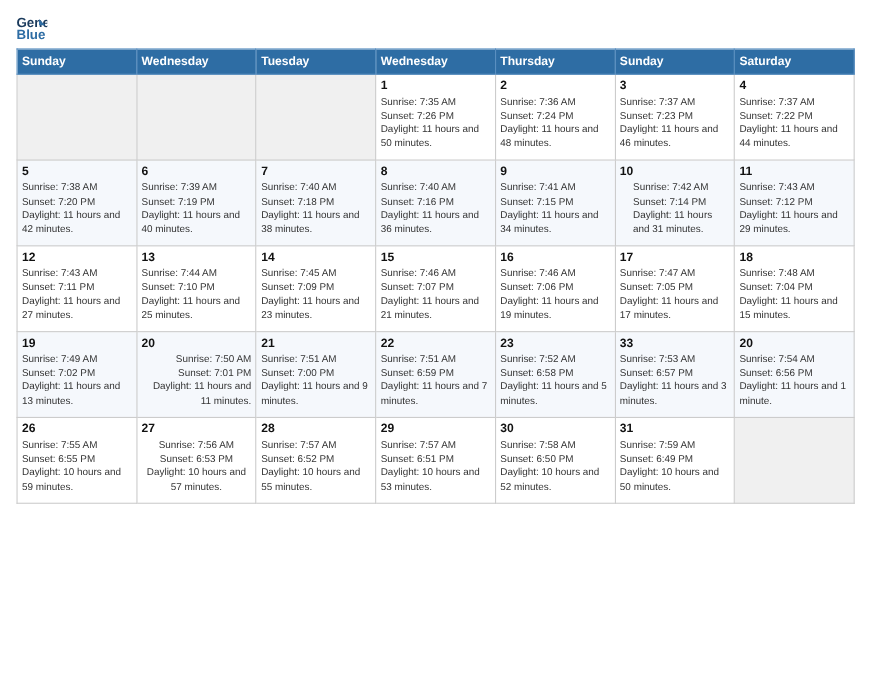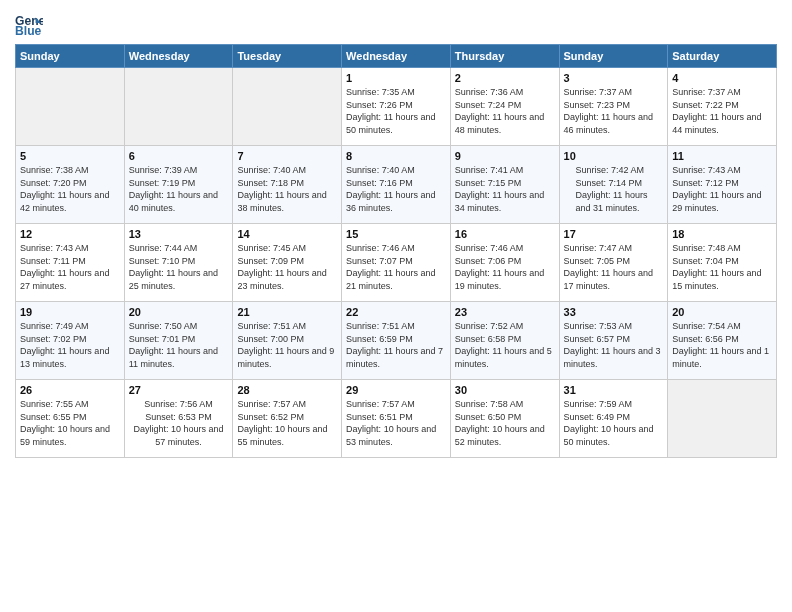--- a/index.html
+++ b/index.html
@@ -242,21 +242,21 @@
         </tr>
         <tr>
           <td>
             <div class="day-num">19</div>
             <div class="day-info" style="white-space: pre-line;">Sunrise: 7:49 AM
 Sunset: 7:02 PM
 Daylight: 11 hours and 13 minutes.</div>
           </td>
           <td>
             <div class="day-num">20</div>
-            <div class="day-info" style="white-space: pre-line;">Sunrise: 7:50 AM
+            <div class="day-info" style="white-space: pre-line; text-align: right;">Sunrise: 7:50 AM
 Sunset: 7:01 PM
 Daylight: 11 hours and 11 minutes.</div>
           </td>
           <td>
             <div class="day-num">21</div>
             <div class="day-info" style="white-space: pre-line;">Sunrise: 7:51 AM
 Sunset: 7:00 PM
 Daylight: 11 hours and 9 minutes.</div>
           </td>
           <td>

